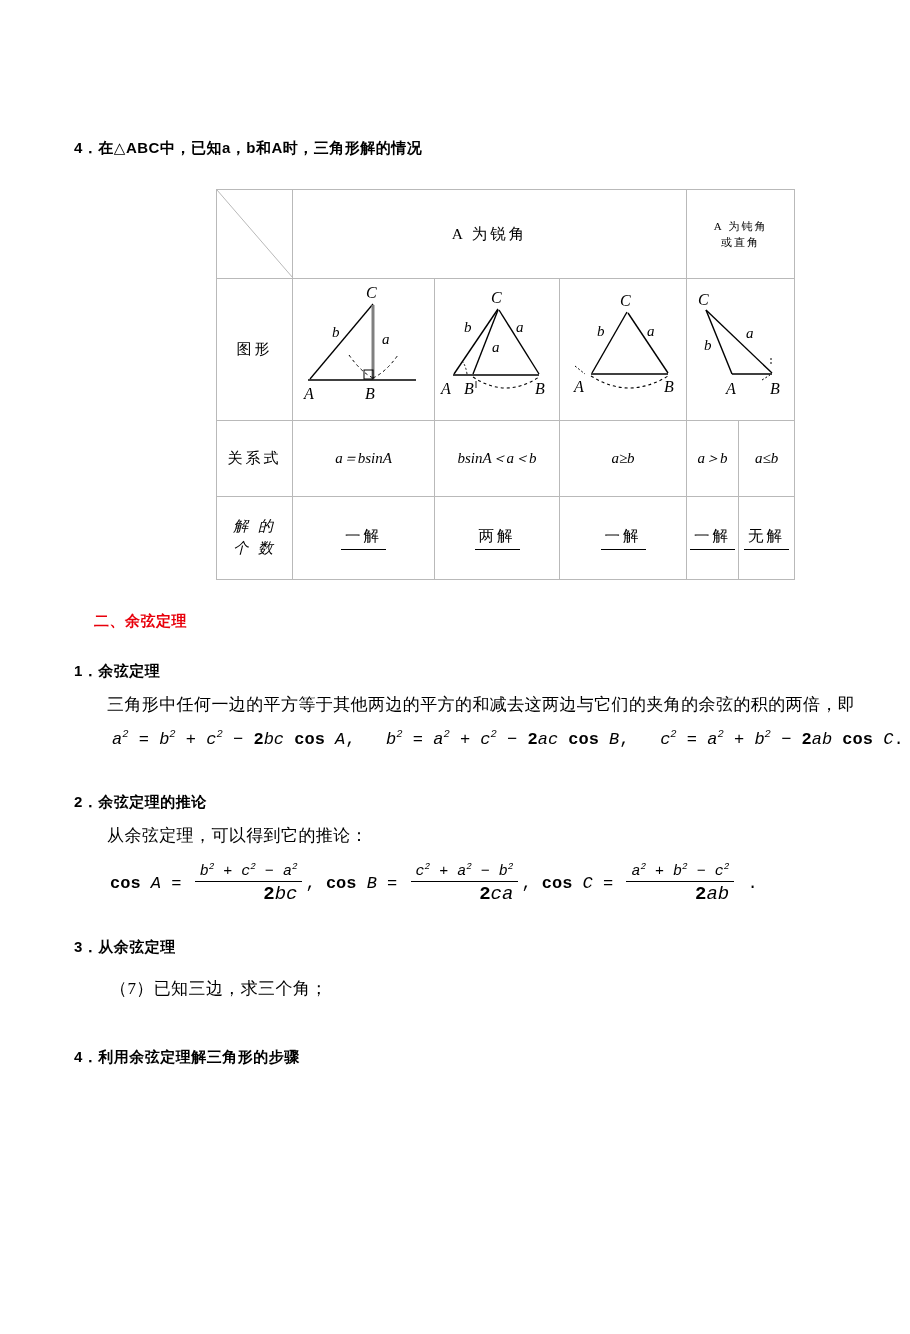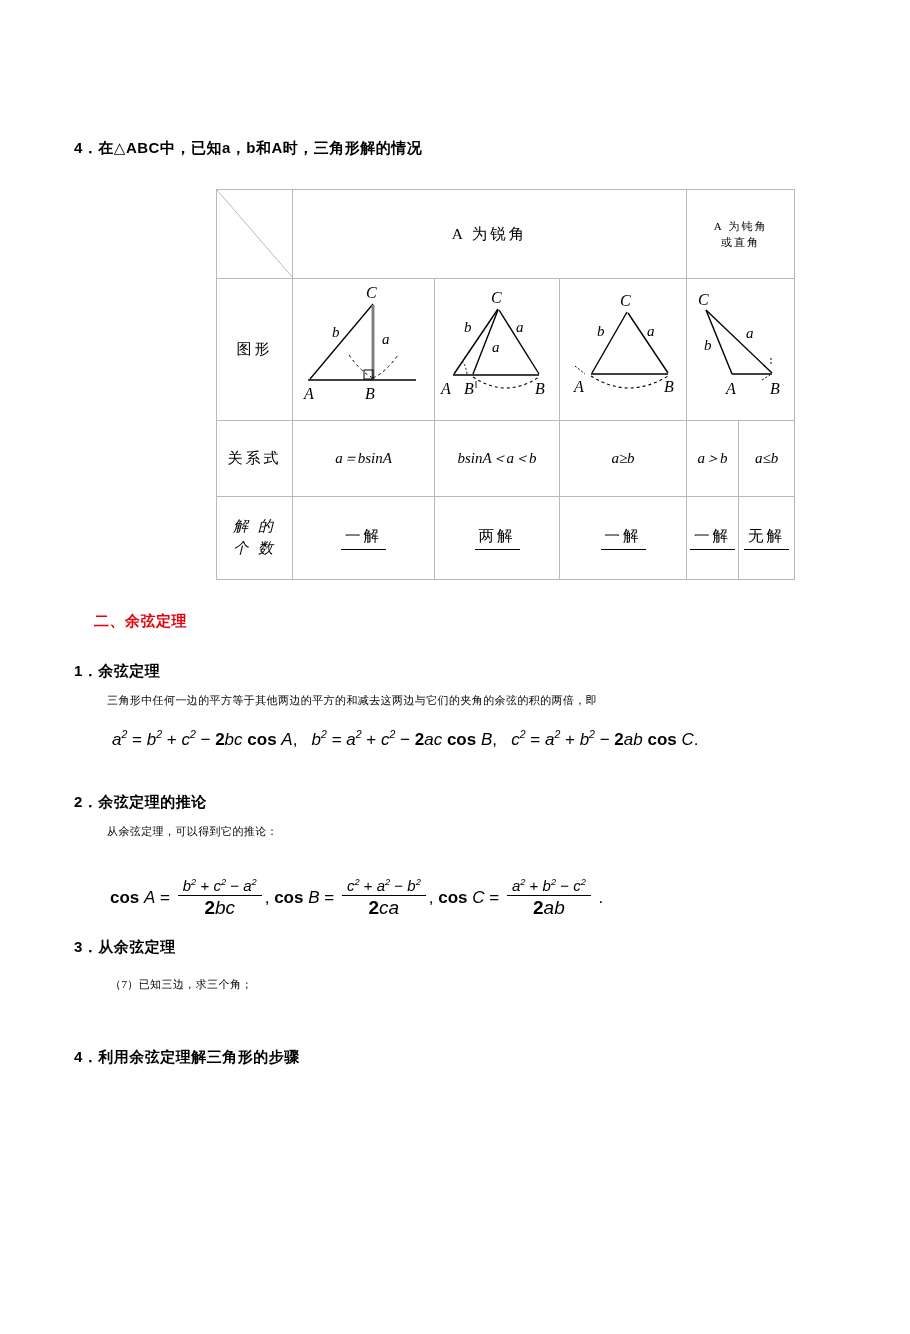--- a/index.html
+++ b/index.html
@@ -36,50 +36,50 @@
     position: absolute;
     color: #e8000b;
     font-weight: bold;
     font-size: 15px;
     white-space: nowrap;
     font-family: "Liberation Sans", "DejaVu Sans", sans-serif;
     letter-spacing: 0.5px;
   }
   .body-text {
     position: absolute;
-    font-size: 11px;
+    font-size: 17px;
     white-space: nowrap;
     font-family: "Liberation Serif", "DejaVu Serif", serif;
     letter-spacing: 0.4px;
   }
 
   
   .math {
     position: absolute;
-    font-family: Liberation Sans, sans-serif;
+    font-family: Liberation Mono, monospace;
     font-size: 17px;
     white-space: nowrap;
   }
   .math i, .mi {
     font-style: italic;
   }
   .mop {
     font-style: normal;
     font-weight: bold;
   }
   sup.pw {
     font-size: 0.62em;
     vertical-align: super;
     font-style: italic;
   }
   .frac {
     display: inline-block;
     vertical-align: middle;
-    text-align: center;
-    margin: 16px 3px;
+    text-align: right;
+    margin: 0 3px;
     position: relative;
     top: -1px;
   }
   .frac .num {
     display: block;
     padding: 0 5px 1px 5px;
     border-bottom: 1.2px solid #000;
     font-size: 15px;
   }
   .frac .den {

